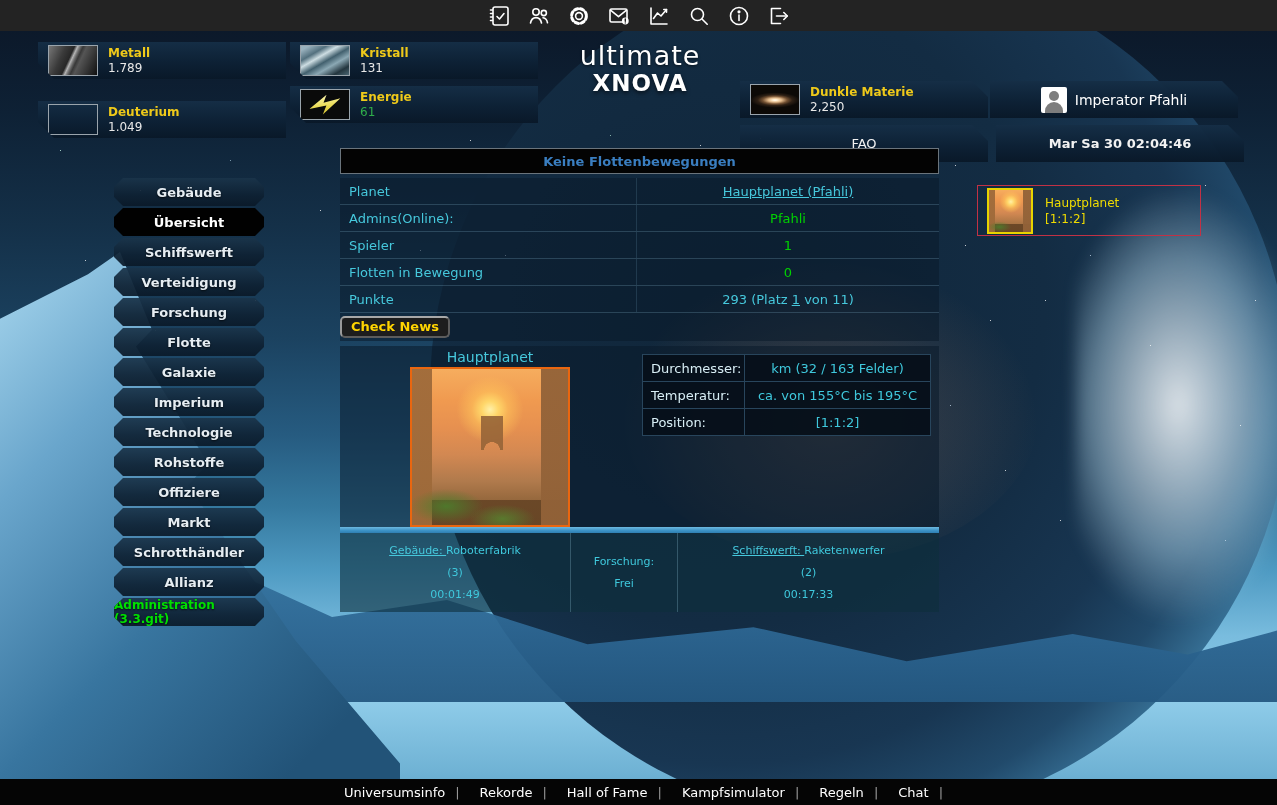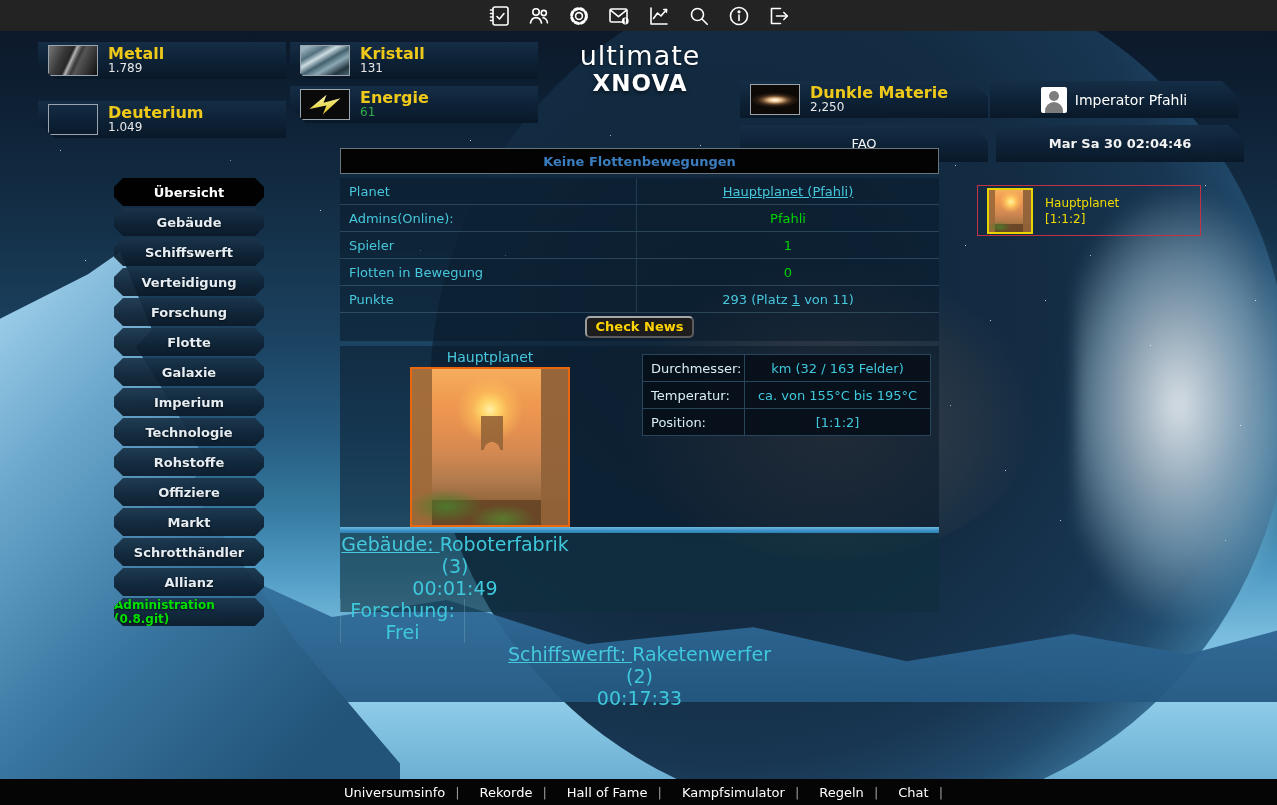--- a/index.html
+++ b/index.html
@@ -37,21 +37,21 @@
     display:flex;align-items:center;justify-content:center;gap:16px;}
   .tb-icon{width:24px;height:24px;display:inline-flex;align-items:center;justify-content:center;cursor:pointer;}
   .tb-icon svg{stroke:#fff;fill:none;stroke-width:1.6;stroke-linecap:round;stroke-linejoin:round;}
   
   .hud-box{position:absolute;width:248px;height:37px;color:#e9e9e9;
     background:linear-gradient(180deg,rgba(21,46,70,.97) 0%,rgba(13,33,53,.97) 55%,rgba(9,24,40,.97) 100%);
     display:flex;align-items:center;}
   .cut-bl{clip-path:polygon(0 0,100% 0,100% 100%,16px 100%,0 calc(100% - 16px));}
   .cut-tr{clip-path:polygon(0 0,calc(100% - 16px) 0,100% 16px,100% 100%,0 100%);margin-top:39px;}
   .res-thumb{width:48px;height:29px;margin:0 10px 0 10px;border:1px solid #9aa4ac;flex:0 0 auto;position:relative;overflow:hidden;}
-  .res-label{font-size:16px;font-weight:bold;color:#eec91a;line-height:15px;}
+  .res-label{font-size:12px;font-weight:bold;color:#eec91a;line-height:15px;}
   .res-value{font-size:12px;color:#e8e8e8;line-height:14px;}
   .res-value.green{color:#2fae4a;}
   .thumb-metall{background:linear-gradient(115deg,#777 0%,#3a3a3a 28%,#1c1c1c 50%,#555 62%,#101010 100%);}
   .thumb-metall::after{content:"";position:absolute;inset:0;
     background:linear-gradient(115deg,transparent 42%,rgba(230,230,230,.75) 47%,transparent 56%);}
   .thumb-kristall{background:linear-gradient(150deg,#9ab2be 8%,#53707e 26%,#cddde2 38%,#42606e 52%,#8ba8b4 66%,#24363f 84%,#4a6672 100%);}
   .thumb-deut{background:radial-gradient(circle at 45% 52%,#efffc8 0%,#b6e86a 7%,#72b23c 16%,rgba(60,110,30,.55) 34%,rgba(12,26,10,.95) 62%,#05080 5 100%),#060b06;}
   .thumb-energie{background:#0a0a0a;}
   .bolt{position:absolute;left:8px;top:3px;width:32px;height:23px;transform:rotate(-6deg);
     background:linear-gradient(180deg,#fffbc0,#e9d94e 60%,#cdb92e);
@@ -84,21 +84,21 @@
     display:flex;align-items:center;justify-content:center;
     font-size:13px;font-weight:bold;color:#3a7ec0;}
   .ov-table{margin-top:4px;}
   .ov-row{height:26px;display:flex;background:rgba(9,26,42,.55);
     border-bottom:1px solid rgba(130,180,205,.25);font-size:13px;}
   .ov-label{width:297px;display:flex;align-items:center;padding-left:9px;box-sizing:border-box;
     color:#46c8dc;border-right:1px solid rgba(130,180,205,.18);}
   .ov-value{flex:1;display:flex;align-items:center;justify-content:center;color:#46c8dc;}
   .ov-value .green{color:#00d200;}
   a.link{color:#46c8dc;text-decoration:underline;cursor:pointer;}
-  .news-row{height:28px;display:flex;align-items:center;justify-content:center;background:rgba(9,26,42,.55);}
+  .news-row{height:28px;display:flex;align-items:center;justify-content:flex-start;background:rgba(9,26,42,.55);}
   .news-btn{background:#1d1d1d;color:#ffd400;font-weight:bold;font-size:13px;
     border:2px solid;border-color:#a8a8a8 #5c5c5c #5c5c5c #9a9a9a;border-radius:5px;
     padding:1px 9px 2px;cursor:pointer;font-family:inherit;}
   .planet-section{margin-top:5px;height:181px;background:rgba(9,26,42,.55);position:relative;}
   .planet-cell-title{position:absolute;left:0;top:3px;width:300px;text-align:center;
     font-size:14px;color:#46c8dc;}
   .planet-art{position:absolute;left:70px;top:21px;width:156px;height:156px;border:2px solid #ea660f;
     background:
       radial-gradient(ellipse 34% 16% at 22% 88%,rgba(74,128,44,.85),transparent 70%),
       radial-gradient(ellipse 30% 13% at 58% 96%,rgba(84,138,48,.75),transparent 70%),
@@ -110,24 +110,24 @@
   .planet-art .arch{position:absolute;left:44%;top:30%;width:22px;height:34px;background:rgba(150,100,55,.9);
     -webkit-mask:radial-gradient(circle 8px at 50% 100%,transparent 97%,#000) ;
             mask:radial-gradient(circle 8px at 50% 100%,transparent 97%,#000);}
   .detail-table{position:absolute;right:8px;top:8px;width:287px;border:1px solid #28455c;}
   .dt-row{height:26px;display:flex;background:rgba(5,14,24,.9);border-bottom:1px solid #28455c;font-size:13px;}
   .dt-row:last-child{border-bottom:none;}
   .dt-label{width:102px;display:flex;align-items:center;padding-left:8px;box-sizing:border-box;
     color:#d8eef5;border-right:1px solid #28455c;}
   .dt-value{flex:1;display:flex;align-items:center;justify-content:center;color:#3fc8dc;}
   .blue-band{height:6px;background:linear-gradient(180deg,#6db9e0,#3b92c6 60%,#2f7fb2);}
-  .queue-row{height:79px;display:flex;background:rgba(13,47,60,.6);font-size:19px;color:#3fc8dc;text-align:center;flex-direction:column;}
+  .queue-row{height:79px;display:flex;background:rgba(13,47,60,.6);font-size:11px;color:#3fc8dc;text-align:center;}
   .q-cell{display:flex;flex-direction:column;align-items:center;justify-content:center;line-height:22px;box-sizing:border-box;}
   .q-cell.b1{width:230px;}
-  .q-cell.b2{width:125px;border-left:1px solid rgba(140,190,210,.3);border-right:1px solid rgba(140,190,210,.3);}
+  .q-cell.b2{width:108px;border-left:1px solid rgba(140,190,210,.3);border-right:1px solid rgba(140,190,210,.3);}
   .q-cell.b3{flex:1;}
   
   .planet-selector{position:absolute;left:977px;top:185px;width:222px;height:49px;
     border:1px solid #c23145;display:flex;align-items:center;cursor:pointer;}
   .ps-thumb{width:42px;height:42px;border:2px solid #e8d400;margin-left:9px;flex:0 0 auto;position:relative;overflow:hidden;
     background:
       radial-gradient(ellipse 40% 18% at 25% 88%,rgba(74,128,44,.85),transparent 70%),
       linear-gradient(90deg,rgba(158,106,58,.95) 0 14%,transparent 14%),
       linear-gradient(270deg,rgba(146,98,56,.95) 0 18%,transparent 18%),
       linear-gradient(0deg,rgba(104,70,38,.95) 0 18%,transparent 18%),
@@ -260,35 +260,35 @@
   <div class="hud-box cut-tr hud-center" style="left:996px;top:86px;">
     <span class="hud-text bold">Mar Sa 30 02:04:46</span>
   </div>
 
   <div class="logo">
     <div class="logo-top">ultimate</div>
     <div class="logo-bottom">XNOVA</div>
   </div>
 
   <div class="sidebar">
+    <div class="side-item">Gebäude</div>
     <div class="side-item active">Übersicht</div>
-    <div class="side-item">Gebäude</div>
     <div class="side-item">Schiffswerft</div>
     <div class="side-item">Verteidigung</div>
     <div class="side-item">Forschung</div>
     <div class="side-item">Flotte</div>
     <div class="side-item">Galaxie</div>
     <div class="side-item">Imperium</div>
     <div class="side-item">Technologie</div>
     <div class="side-item">Rohstoffe</div>
     <div class="side-item">Offiziere</div>
     <div class="side-item">Markt</div>
     <div class="side-item">Schrotthändler</div>
     <div class="side-item">Allianz</div>
-    <div class="side-item admin">Administration (0.8.git)</div>
+    <div class="side-item admin">Administration (3.3.git)</div>
   </div>
 
   <div class="content">
     <div class="fleet-header">Keine Flottenbewegungen</div>
 
     <div class="ov-table">
       <div class="ov-row">
         <div class="ov-label">Planet</div>
         <div class="ov-value">
             <a class="link">Hauptplanet (Pfahli)</a>

